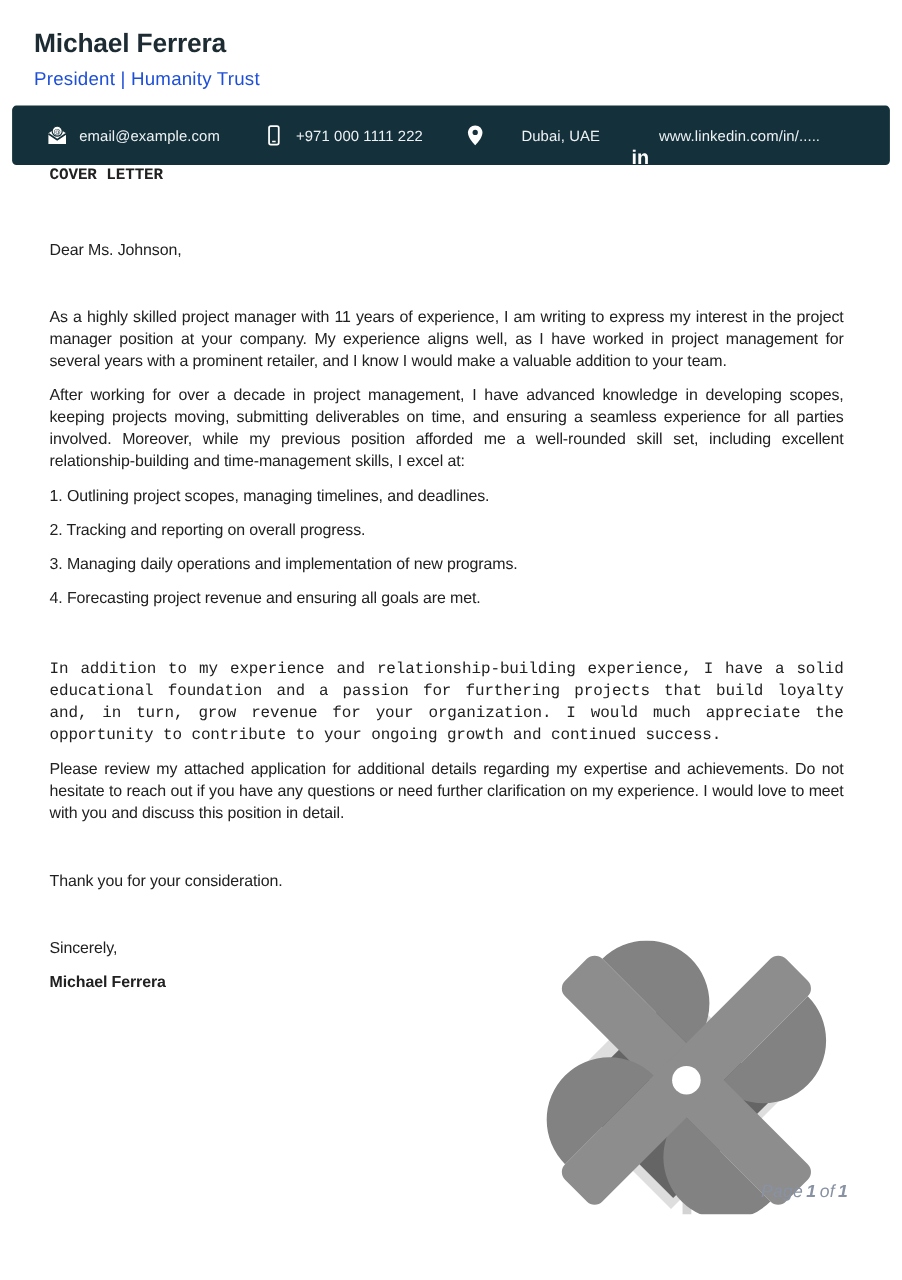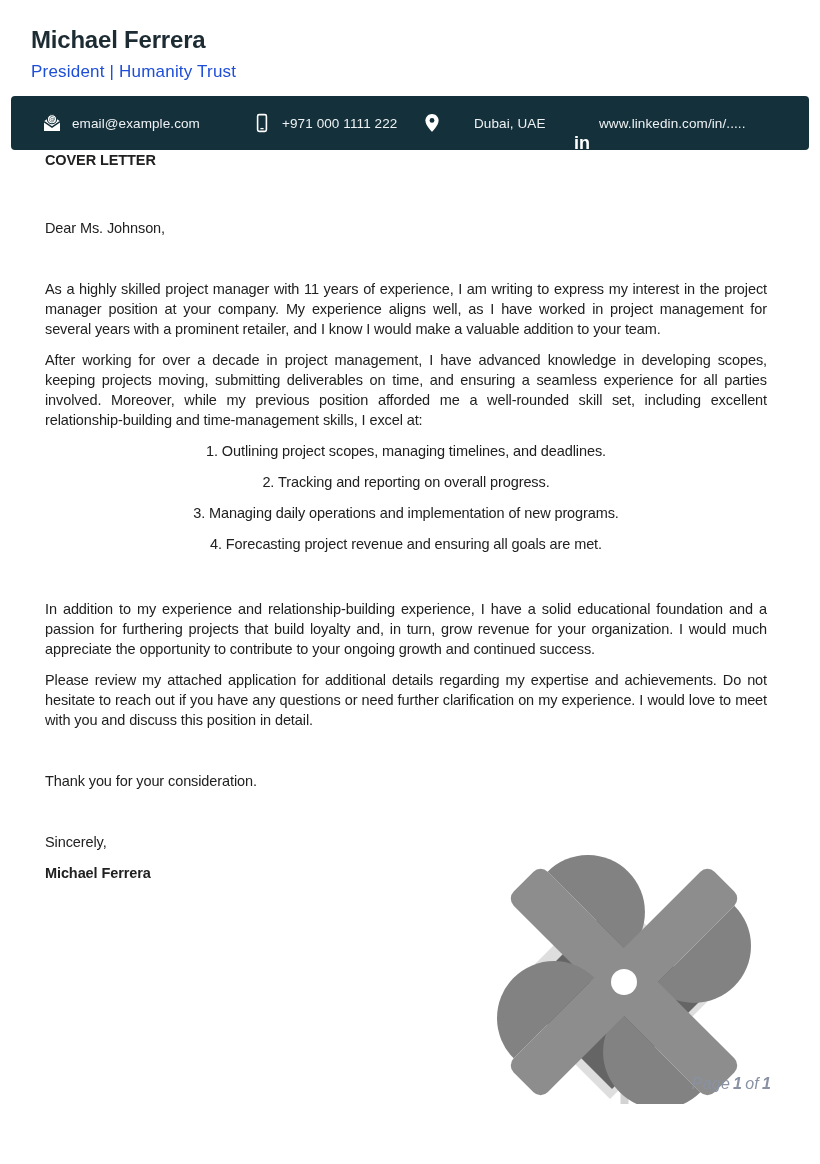--- a/index.html
+++ b/index.html
@@ -27,40 +27,40 @@
     height:54px;border-radius:4px;
     background:#14303a;
   }
   .contact-item{
     position:absolute;top:0;height:54px;
     display:flex;align-items:center;gap:9px;
     color:#eef2f4;font-size:13.5px;letter-spacing:0.1px;
   }
   .contact-item svg{display:block;}
   .ci-email{left:30px;}
-  .ci-phone{left:240px;}
+  .ci-phone{left:227px;}
   .ci-location{left:411px;gap:32px;}
   .ci-linkedin{left:563px;}
   .in-glyph{font-size:18px;font-weight:bold;color:#ffffff;line-height:1;letter-spacing:0;margin-top:40px;}
   
   .letter{margin:0 53px 0 45px;}
   .doc-title{
     text-align:center;font-size:15px;font-weight:bold;
-    letter-spacing:0.6px;margin:28px 0 0 0;color:#161616;
+    letter-spacing:0.6px;margin:28px 0 0 0;color:#161616;font-family:Liberation Mono, monospace;
   }
   .letter p{
     margin:0;font-size:14.5px;line-height:20px;
     text-align:justify;letter-spacing:-0.1px;color:#212121;
   }
   .salutation{margin-top:48px !important;text-align:left !important;}
   .p1{margin-top:41px !important;}
   .p2{margin-top:11px !important;}
   .list{margin-top:11px;}
-  .list p{text-align:center;margin-top:11px !important;}
-  .p3{margin-top:45px !important;}
+  .list p{text-align:left;margin-top:11px !important;}
+  .p3{margin-top:45px !important;font-family:Liberation Mono, monospace;}
   .p4{margin-top:11px !important;}
   .thanks{margin-top:41px !important;text-align:center;}
   .signoff{margin-top:41px !important;text-align:left !important;}
   .signature{margin-top:11px !important;font-weight:bold;text-align:left !important;}
   
   .pinwheel{position:absolute;left:490px;top:855px;width:330px;height:309px;}
   
   .page-footer{
     position:absolute;right:49px;bottom:11px;
     font-size:16px;font-style:italic;color:#8992a3;letter-spacing:0.2px;

